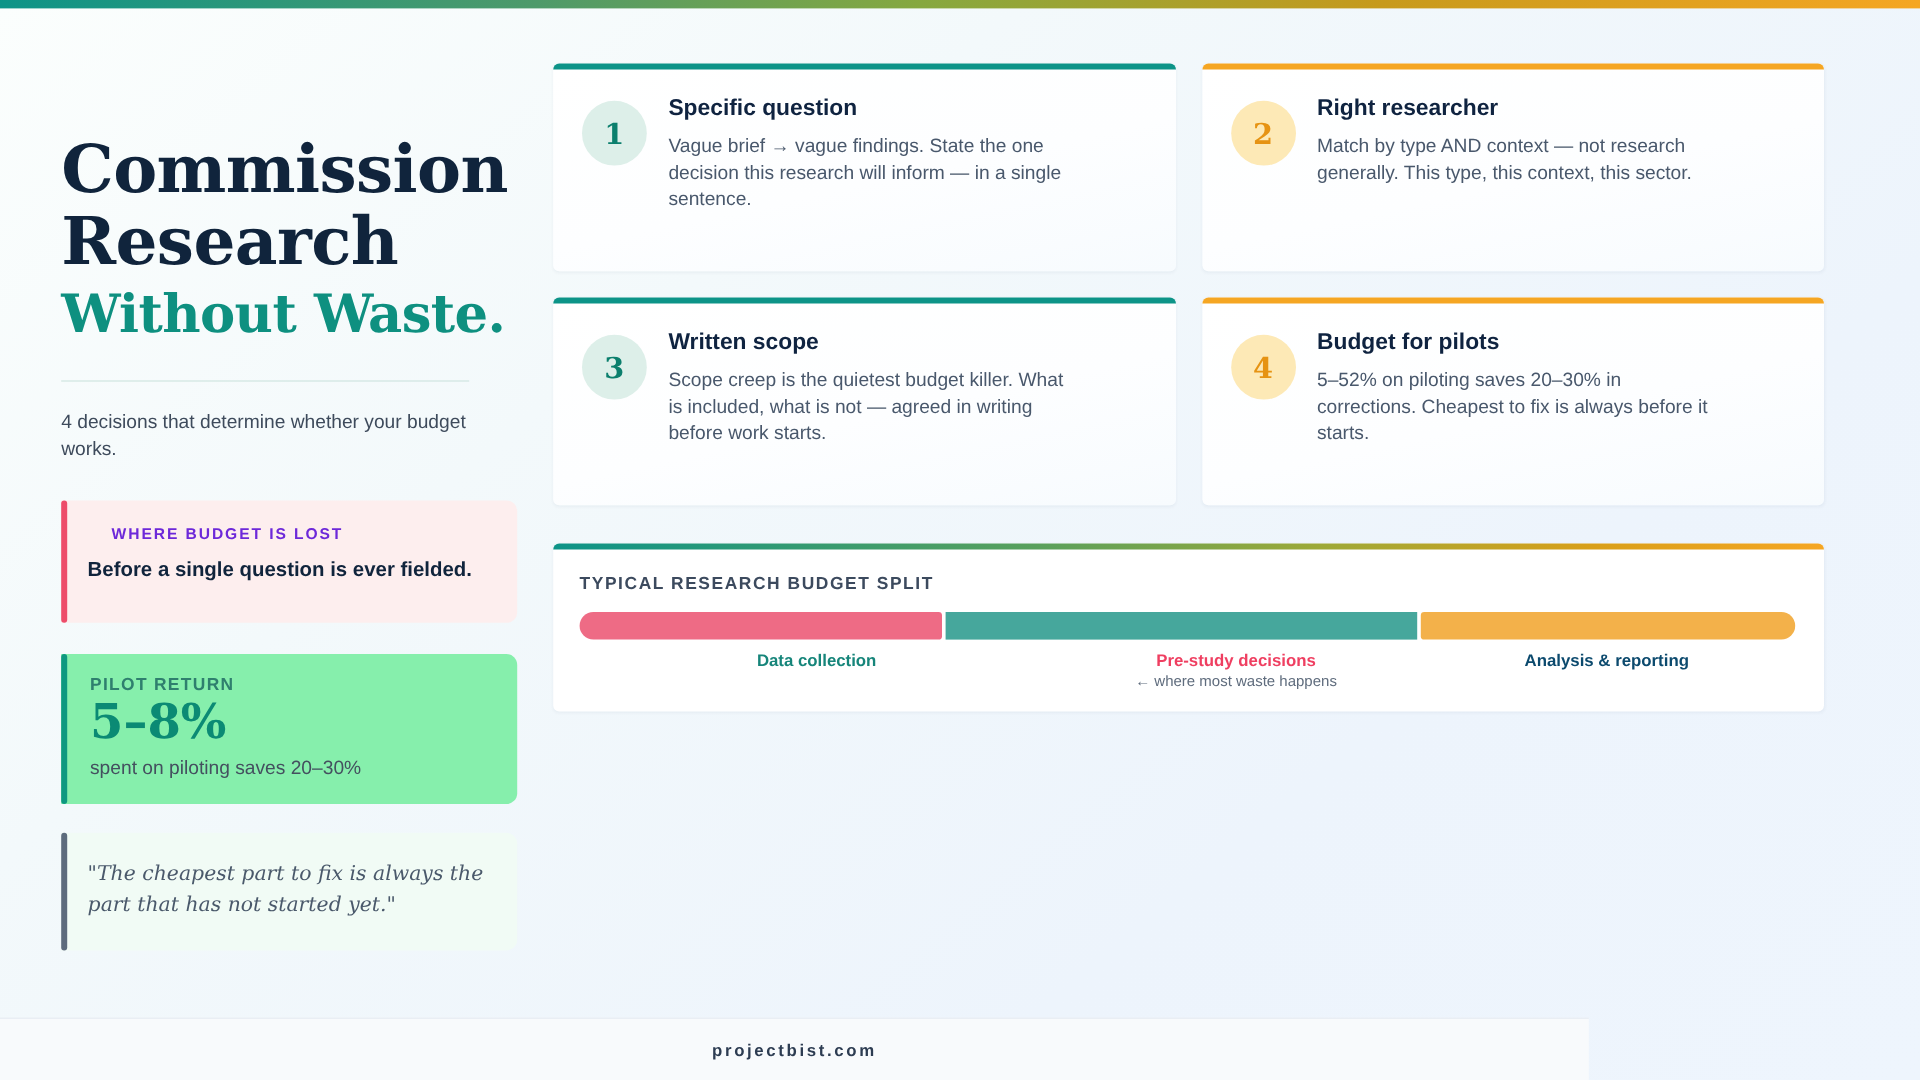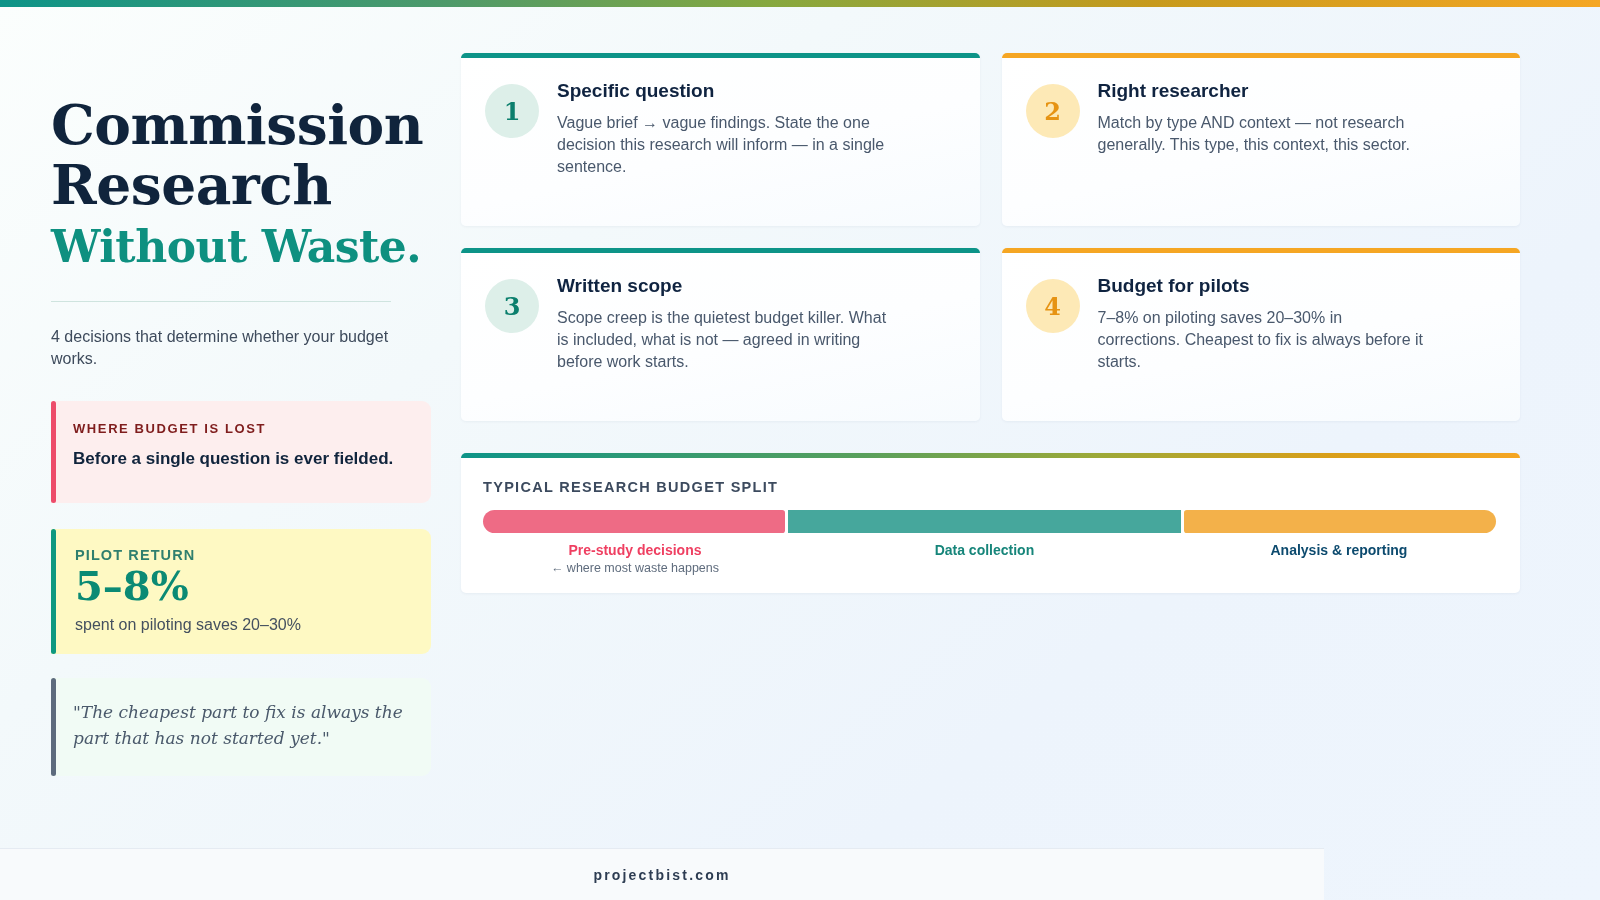--- a/index.html
+++ b/index.html
@@ -32,21 +32,21 @@
     position: absolute;
     top: 7px; left: 0;
     width: 1600px;
     height: 893px;
   }
 
   
   .left-col {
     position: absolute;
     left: 51px;
-    top: 88px;
+    top: 104px;
     width: 380px;
   }
 
   .headline {
     font-family: "DejaVu Serif", "Liberation Serif", serif;
     font-weight: bold;
     font-size: 55px;
     line-height: 1.09;
     letter-spacing: -0.5px;
     color: #10243c;
@@ -88,34 +88,35 @@
   .c-lost {
     margin-top: 30px;
     background: #fdeeee;
     min-height: 102px;
   }
   .c-lost .bar { background: #ed4c6a; }
   .lost-kicker {
     font-size: 13px;
     font-weight: bold;
     letter-spacing: 1.6px;
-    color: #7f1d1d;
+    color: #6d28d9;
     text-transform: uppercase;
+    margin-left: 20px;
   }
   .lost-body {
     margin-top: 11px;
     font-size: 17px;
     font-weight: bold;
     line-height: 1.36;
     color: #10243c;
   }
 
   .c-pilot {
     margin-top: 26px;
-    background: #fef9c3;
+    background: #86efac;
     padding-top: 18px;
     padding-bottom: 20px;
     min-height: 110px;
     padding-left: 24px;
   }
   .c-pilot .bar { background: #0e9880; }
   .pilot-kicker {
     font-size: 14.5px;
     font-weight: bold;
     letter-spacing: 1.1px;
@@ -366,40 +367,40 @@
           <div class="step-title">Written scope</div>
           <div class="step-desc">Scope creep is the quietest budget killer. What is included, what is not — agreed in writing before work starts.</div>
         </div>
       </div>
 
       <div class="step-card amber">
         <span class="cap"></span>
         <div class="badge">4</div>
         <div class="step-body">
           <div class="step-title">Budget for pilots</div>
-          <div class="step-desc">7–8% on piloting saves 20–30% in corrections. Cheapest to fix is always before it starts.</div>
+          <div class="step-desc">5–52% on piloting saves 20–30% in corrections. Cheapest to fix is always before it starts.</div>
         </div>
       </div>
 
     </div>
 
   </div>
 
   <div class="budget-panel">
     <span class="cap"></span>
     <div class="budget-title">Typical research budget split</div>
 
     <div class="split-bar" id="split-bar">
         <div class="seg s0" style="width: 30%; background: rgb(238, 107, 133); margin-right: 3px;"></div>
         <div class="seg s1" style="width: 39%; background: rgb(70, 167, 156); margin-right: 3px;"></div>
         <div class="seg s2" style="width: 31%; background: rgb(243, 177, 74); margin-right: 0px;"></div>
       </div>
     <div class="split-labels" id="split-labels">
+        <div class="split-label" style="width: 39%; color: rgb(22, 133, 122);">Data collection</div>
         <div class="split-label" style="width: 30%; color: rgb(239, 63, 97);">Pre-study decisions<span class="split-sub">← where most waste happens</span></div>
-        <div class="split-label" style="width: 39%; color: rgb(22, 133, 122);">Data collection</div>
         <div class="split-label" style="width: 31%; color: #0c4a6e;">Analysis &amp; reporting</div>
       </div>
   </div>
 
   <div class="footer">
     <span class="footer-text">projectbist.com</span>
   </div>
 
 </div>
 

